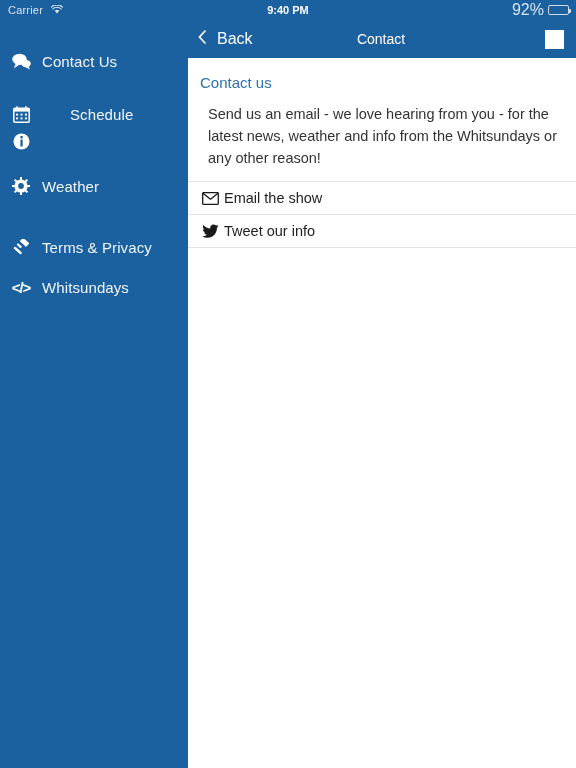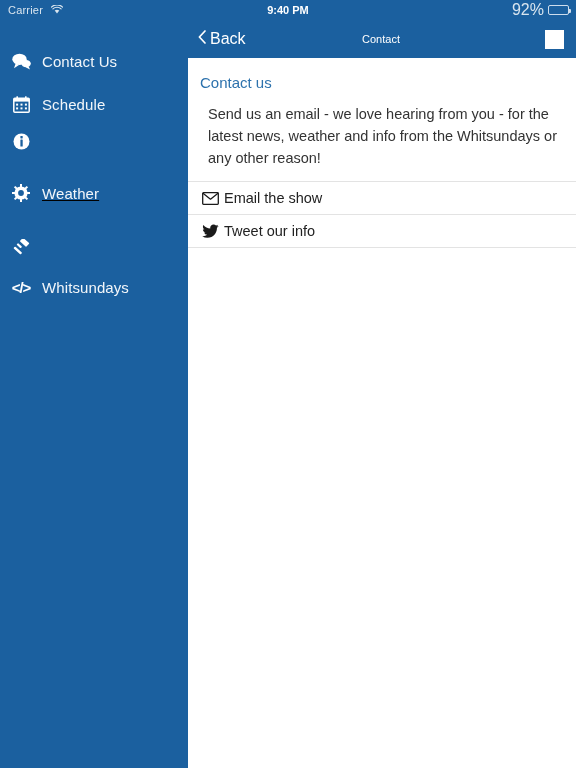--- a/index.html
+++ b/index.html
@@ -71,27 +71,27 @@
 
   
   .navbar {
     position:absolute; top:20px; left:186px;
     width:390px; height:38px;
     background:#1b609f;
     display:flex; align-items:center;
   }
   .nav-back {
     position:absolute; left:12px;
-    display:flex; align-items:center; gap:4px;
+    display:flex; align-items:center; gap:11px;
     color:#ffffff; font-size:16px;
     cursor:pointer;
   }
   .nav-title {
     position:absolute; left:0; right:0; text-align:center;
-    color:#ffffff; font-size:11px;
+    color:#ffffff; font-size:14px;
   }
   .nav-action {
     position:absolute; right:12px;
     width:19px; height:19px;
     background:#ffffff;
     cursor:pointer;
   }
 
   
   .content {
@@ -153,21 +153,21 @@
         <svg width="19" height="17" viewBox="0 0 19 17" fill="#ffffff">
           <ellipse cx="7.5" cy="6.3" rx="7.2" ry="5.6"></ellipse>
           <path d="M3.6 10.5 L2 15.2 L7.4 11.8 Z"></path>
           <ellipse cx="14.1" cy="10.6" rx="4.7" ry="3.7"></ellipse>
           <path d="M16.6 13.2 L18 16.4 L13.6 14.3 Z"></path>
         </svg>
       </span>
       <span class="menu-label">Contact Us</span>
     </div>
 
-    <div class="menu-item" style="top:68px;">
+    <div class="menu-item" style="top:78px;gap:28px;">
       <span class="menu-icon">
         <svg width="17" height="17" viewBox="0 0 17 17">
           <rect x="0.8" y="2.2" width="15.4" height="14" rx="1" fill="none" stroke="#ffffff" stroke-width="1.5"></rect>
           <rect x="0.8" y="2.2" width="15.4" height="3.4" fill="#ffffff"></rect>
           <rect x="3.4" y="0.3" width="1.6" height="3.4" fill="#ffffff"></rect>
           <rect x="12" y="0.3" width="1.6" height="3.4" fill="#ffffff"></rect>
           <rect x="3.1" y="7.6" width="2" height="2" fill="#ffffff"></rect>
           <rect x="7.5" y="7.6" width="2" height="2" fill="#ffffff"></rect>
           <rect x="11.9" y="7.6" width="2" height="2" fill="#ffffff"></rect>
           <rect x="3.1" y="11.4" width="2" height="2" fill="#ffffff"></rect>
@@ -181,21 +181,21 @@
     <div class="menu-item" style="top:105px;">
       <span class="menu-icon">
         <svg width="17" height="17" viewBox="0 0 17 17">
           <circle cx="8.5" cy="8.5" r="8" fill="#ffffff"></circle>
           <rect x="7.4" y="3.1" width="2.3" height="2.3" rx="0.4" fill="#1b609f"></rect>
           <rect x="7.4" y="6.6" width="2.3" height="7" rx="0.4" fill="#1b609f"></rect>
         </svg>
       </span>
     </div>
 
-    <div class="menu-item" style="top:157px;text-decoration:underline;">
+    <div class="menu-item" style="top:150px;">
       <span class="menu-icon">
         <svg width="18" height="18" viewBox="0 0 18 18">
           <g fill="#ffffff">
             <circle cx="9" cy="9" r="6.6"></circle>
             <g>
               <rect x="8" y="0" width="2" height="3.4"></rect>
               <rect x="8" y="14.6" width="2" height="3.4"></rect>
               <rect x="0" y="8" width="3.4" height="2"></rect>
               <rect x="14.6" y="8" width="3.4" height="2"></rect>
               <rect x="8" y="0" width="2" height="3.4" transform="rotate(45 9 9)"></rect>
@@ -211,20 +211,21 @@
     </div>
 
     <div class="menu-item" style="top:211px;">
       <span class="menu-icon">
         <svg width="19" height="17" viewBox="0 0 19 17" fill="#ffffff">
           <rect x="8.3" y="0.9" width="8.6" height="4.8" rx="0.8" transform="rotate(42 12.6 3.3)"></rect>
           <rect x="1.0" y="10.2" width="9.6" height="2.6" rx="0.9" transform="rotate(42 5.8 11.5)"></rect>
           <rect x="4.6" y="5.6" width="5.4" height="2.2" rx="0.6" transform="rotate(42 7.3 6.7)"></rect>
         </svg>
       </span>
+      <span class="menu-label">Terms &amp; Privacy</span>
     </div>
 
     <div class="menu-item" style="top:251px;">
       <span class="menu-icon">
         <span class="code-glyph">&lt;/&gt;</span>
       </span>
       <span class="menu-label">Whitsundays</span>
     </div>
 
   </div>

